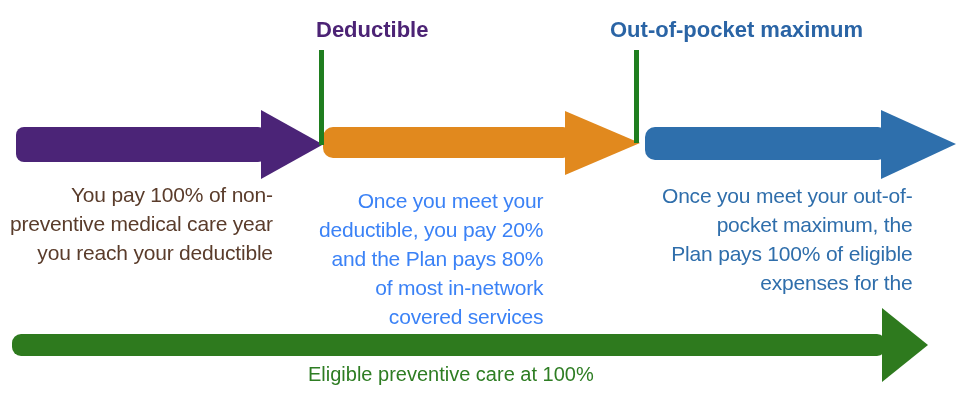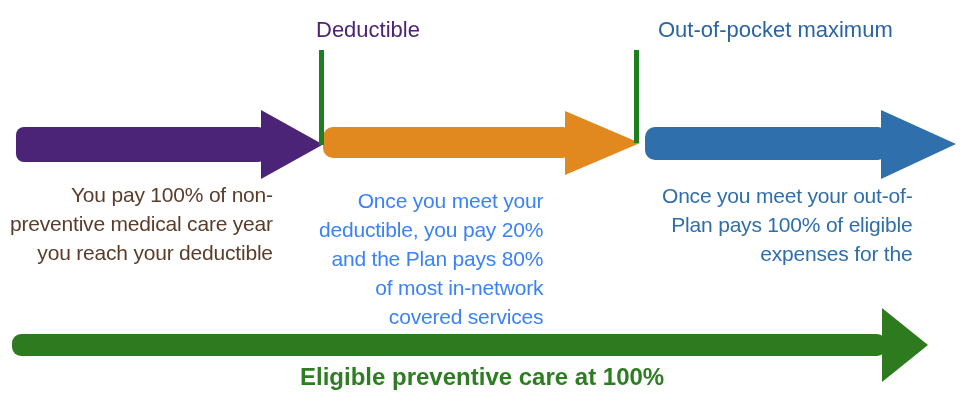--- a/index.html
+++ b/index.html
@@ -16,42 +16,42 @@
     overflow: hidden;
   }
   .layer-svg {
     position: absolute;
     left: 0;
     top: 0;
   }
   .marker-label {
     position: absolute;
     font-size: 22px;
-    font-weight: normal;
+    font-weight: bold;
     white-space: nowrap;
   }
   .marker-label.deductible { left: 316px; top: 17px; color: #4c2375; }
-  .marker-label.oopmax     { left: 658px; top: 17px; color: #2a64a5; }
+  .marker-label.oopmax     { left: 610px; top: 17px; color: #2a64a5; }
   .stage-text {
     position: absolute;
     font-size: 21px;
     line-height: 29px;
     letter-spacing: -0.2px;
     text-align: right;
   }
   .stage-text .line { white-space: nowrap; }
   .stage-text.stage-0 { left: 10px;  top: 180px; color: #5a3c2b; }
   .stage-text.stage-1 { left: 319px; top: 186px; color: #3b82f6; }
   .stage-text.stage-2 { left: 645px; top: 181px; color: #2f6eab; margin-left: 17px; }
   .preventive-label {
     position: absolute;
-    left: 300px;
+    left: 308px;
     top: 363px;
-    font-size: 24px;
-    font-weight: bold;
+    font-size: 20px;
+    font-weight: normal;
     color: #2e7d23;
     white-space: nowrap;
   }
 </style>
 </head>
 <body>
 
 <div class="canvas">
 
   <svg class="layer-svg" width="980" height="418" viewBox="0 0 980 418">
@@ -92,19 +92,20 @@
   <div class="stage-text stage-1">
     <div class="line">Once you meet your</div>
     <div class="line">deductible, you pay 20%</div>
     <div class="line">and the Plan pays 80%</div>
     <div class="line">of most in-network</div>
     <div class="line">covered services</div>
   </div>
 
   <div class="stage-text stage-2">
     <div class="line">Once you meet your out-of-</div>
+    <div class="line">pocket maximum, the</div>
     <div class="line">Plan pays 100% of eligible</div>
     <div class="line">expenses for the</div>
   </div>
 
   <div class="preventive-label">Eligible preventive care at 100%</div>
 
 </div>
 
 </body></html>

